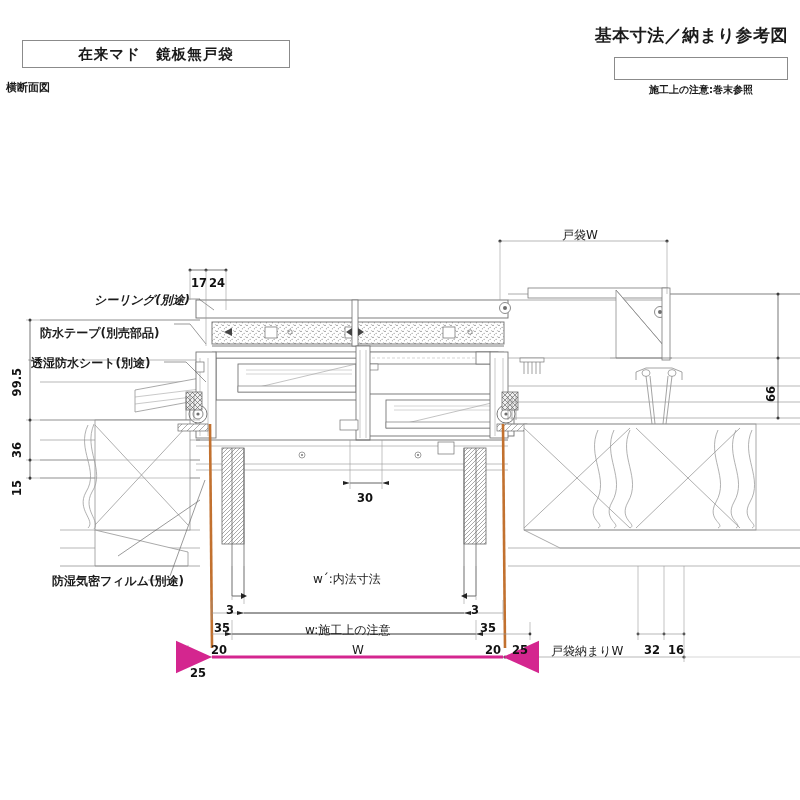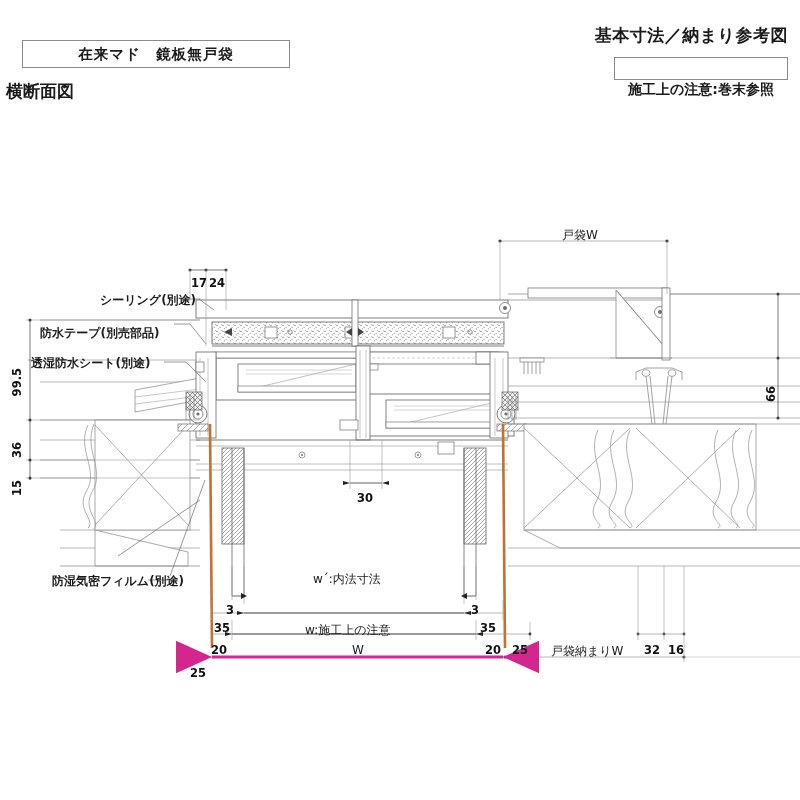--- a/index.html
+++ b/index.html
@@ -9,28 +9,28 @@
     color:#1a1a1a;
   }
   .abs{position:absolute;}
   
   #title-box{
     left:22px;top:40px;width:266px;height:26px;
     border:1px solid #8b8b8b;background:#fff;
     display:flex;align-items:center;justify-content:center;
   }
   #title-box span{font-size:14.5px;font-weight:700;letter-spacing:1px;}
-  #view-label{left:6px;top:80px;font-size:17px;font-weight:700;}
+  #view-label{left:6px;top:80px;font-size:11px;font-weight:700;}
   #header-title{right:12px;top:24px;font-size:17px;font-weight:700;letter-spacing:.5px;}
   #note-box{
     right:12px;top:57px;width:172px;height:21px;
     border:1px solid #8b8b8b;background:#fff;
     display:flex;align-items:center;justify-content:center;
   }
-  #note-box span{font-size:14px;font-weight:700;margin-top:42px;}
+  #note-box span{font-size:10px;font-weight:700;margin-top:42px;}
   
   .anno{font-size:12px;font-weight:700;white-space:nowrap;}
   
   .dim{font-size:11.5px;font-weight:700;white-space:nowrap;color:#111;margin-top:20px;}
   .dim.v{writing-mode:vertical-rl;transform:rotate(180deg);}
   .dimlbl{font-size:12px;font-weight:400;white-space:nowrap;}
   svg{position:absolute;left:0;top:0;}
 </style>
 </head>
 <body>
@@ -391,21 +391,21 @@
       <line x1="684" y1="657" x2="800" y2="657" stroke="#bdbdbd" stroke-width="0.6"></line>
     </g>
 
     <g>
       <line x1="212" y1="657" x2="503" y2="657" stroke="#d4268f" stroke-width="3" marker-start="url(#mArrL)" marker-end="url(#mArrR)"></line>
     </g>
 
   </g>
 </svg>
 
-<div class="abs anno" style="left:100px;top:292px;">シーリング(別途)</div>
+<div class="abs anno" style="left:94px;top:292px;font-style:italic;">シーリング(別途)</div>
 <div class="abs anno" style="left:40px;top:325px;">防水テープ(別売部品)</div>
 <div class="abs anno" style="left:31px;top:355px;">透湿防水シート(別途)</div>
 <div class="abs anno" style="left:33px;top:573px;margin-left:19px;">防湿気密フィルム(別途)</div>
 
 <div class="abs dim v" style="left:10px;top:348px;">99.5</div>
 <div class="abs dim v" style="left:10px;top:422px;">36</div>
 <div class="abs dim v" style="left:10px;top:460px;">15</div>
 
 <div class="abs dim v" style="left:764px;top:366px;">66</div>
 

